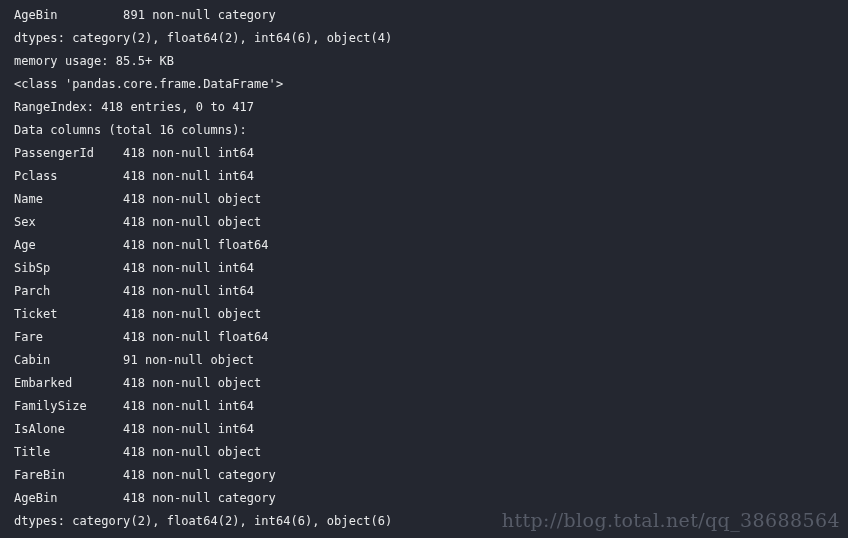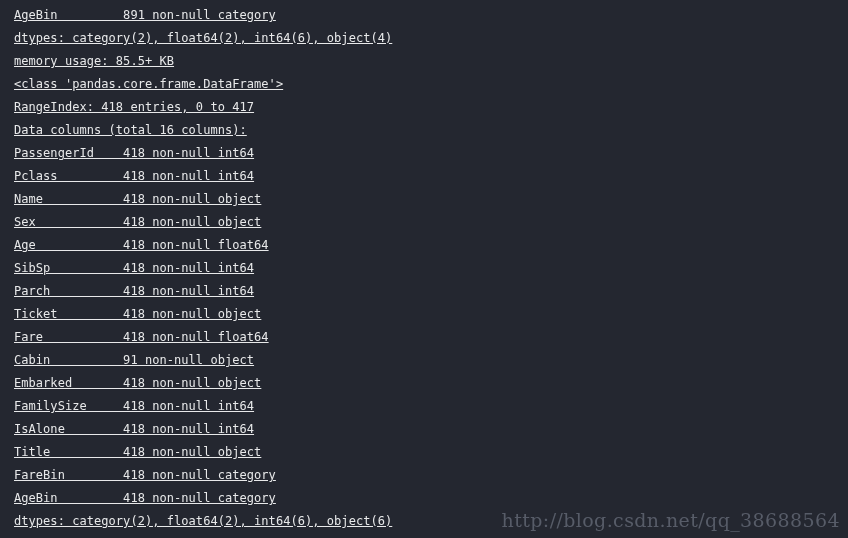--- a/index.html
+++ b/index.html
@@ -24,21 +24,20 @@
   }
   .console-output {
     margin: 0;
     padding: 0 0 0 14px;
     font-family: "DejaVu Sans Mono", "Liberation Mono", monospace;
     font-size: 12px;
     line-height: 23px;
     color: #e8e9ea;
     white-space: pre;
     letter-spacing: 0.05px;
-    text-decoration: underline;
     -webkit-font-smoothing: none;
   }
   .console-line {
     display: block;
     height: 23px;
     white-space: pre;
     color: #e8e9ea;
   }
   .watermark {
     position: absolute;
@@ -51,14 +50,14 @@
     white-space: pre;
     letter-spacing: 0.4px;
     user-select: none;
   }
 </style>
 </head>
 <body>
 
 <div class="terminal">
   <pre class="console-output"><span class="console-line">AgeBin         891 non-null category</span><span class="console-line">dtypes: category(2), float64(2), int64(6), object(4)</span><span class="console-line">memory usage: 85.5+ KB</span><span class="console-line">&lt;class 'pandas.core.frame.DataFrame'&gt;</span><span class="console-line">RangeIndex: 418 entries, 0 to 417</span><span class="console-line">Data columns (total 16 columns):</span><span class="console-line">PassengerId    418 non-null int64</span><span class="console-line">Pclass         418 non-null int64</span><span class="console-line">Name           418 non-null object</span><span class="console-line">Sex            418 non-null object</span><span class="console-line">Age            418 non-null float64</span><span class="console-line">SibSp          418 non-null int64</span><span class="console-line">Parch          418 non-null int64</span><span class="console-line">Ticket         418 non-null object</span><span class="console-line">Fare           418 non-null float64</span><span class="console-line">Cabin          91 non-null object</span><span class="console-line">Embarked       418 non-null object</span><span class="console-line">FamilySize     418 non-null int64</span><span class="console-line">IsAlone        418 non-null int64</span><span class="console-line">Title          418 non-null object</span><span class="console-line">FareBin        418 non-null category</span><span class="console-line">AgeBin         418 non-null category</span><span class="console-line">dtypes: category(2), float64(2), int64(6), object(6)</span></pre>
-  <div class="watermark">http://blog.csdn.net/qq_38688564</div>
+  <div class="watermark">http://blog.total.net/qq_38688564</div>
 </div>
 
 </body></html>

